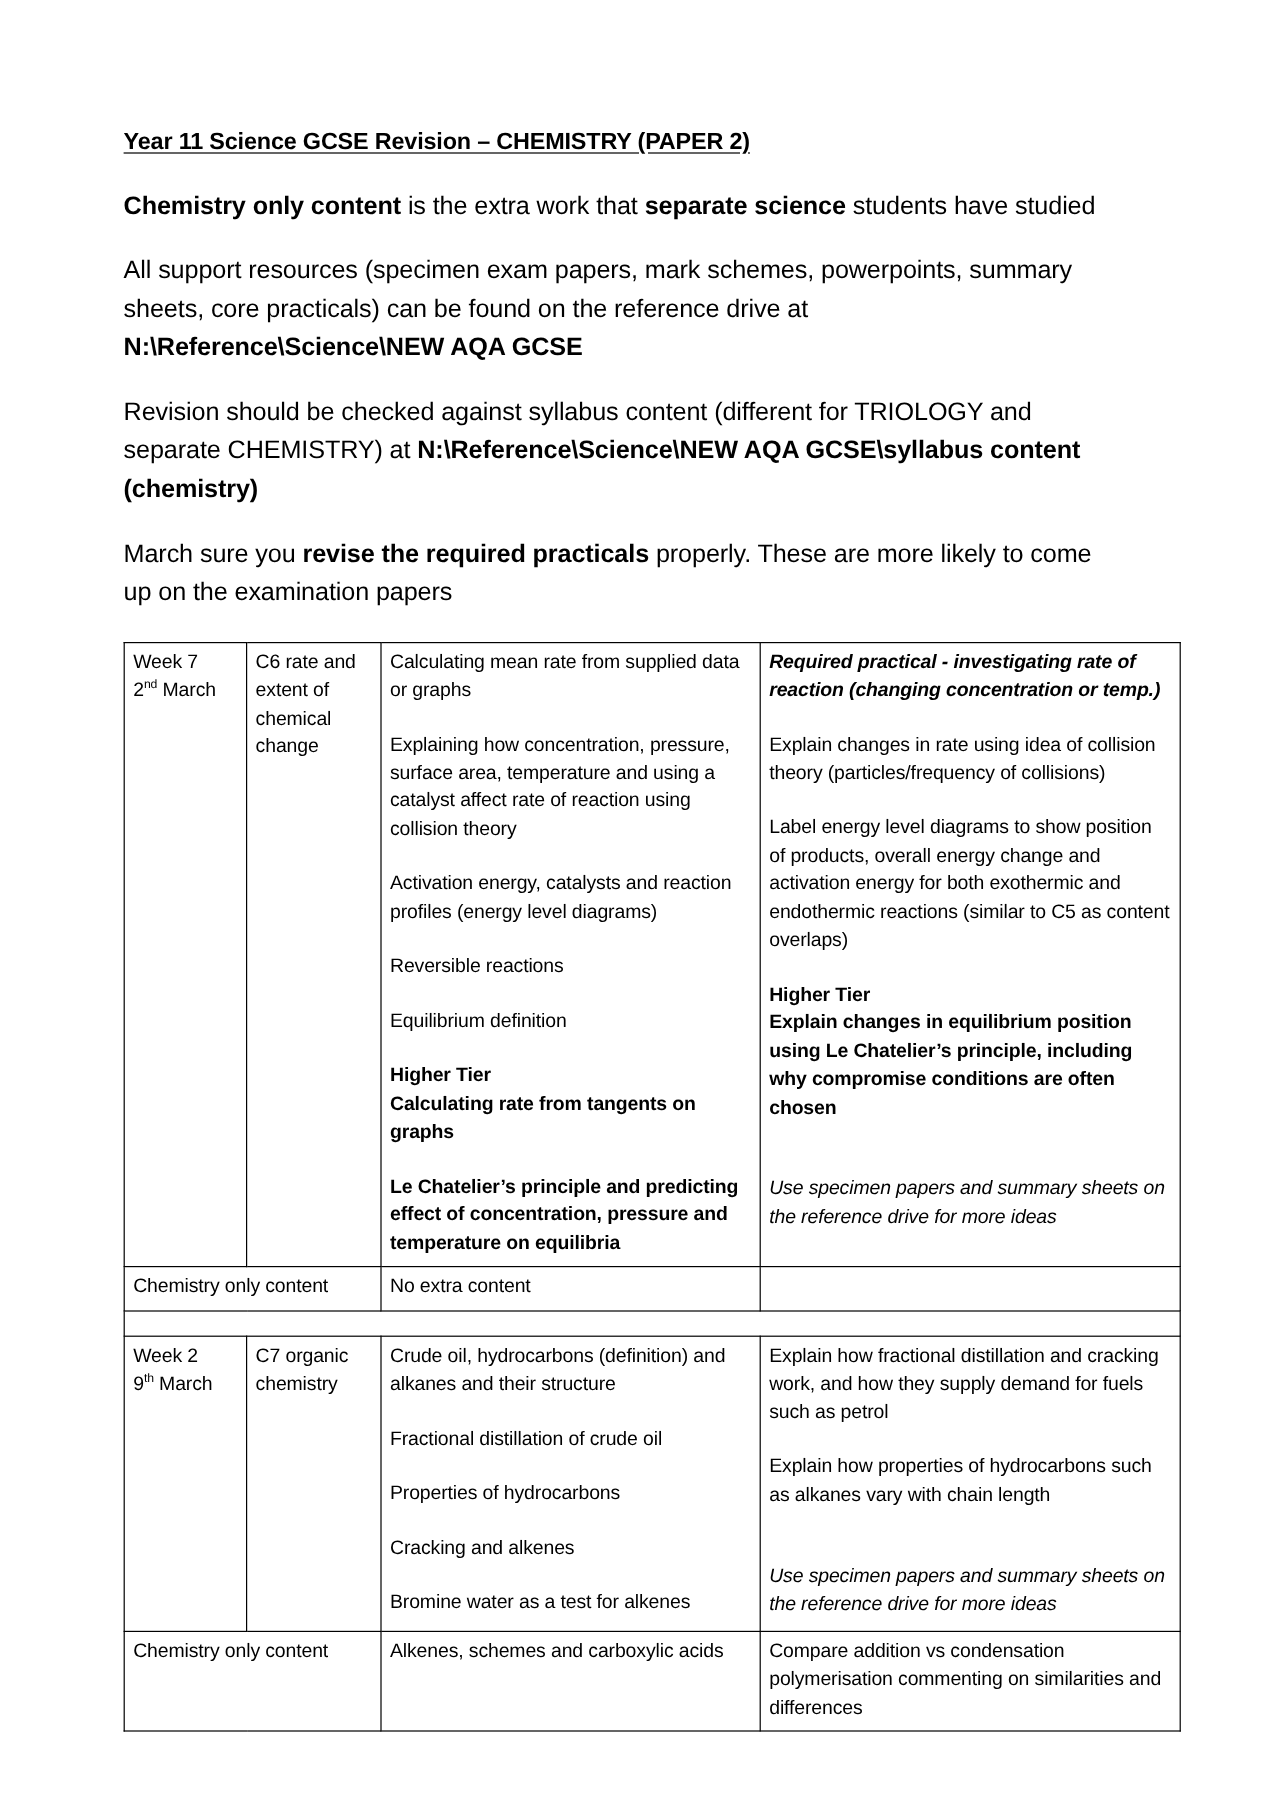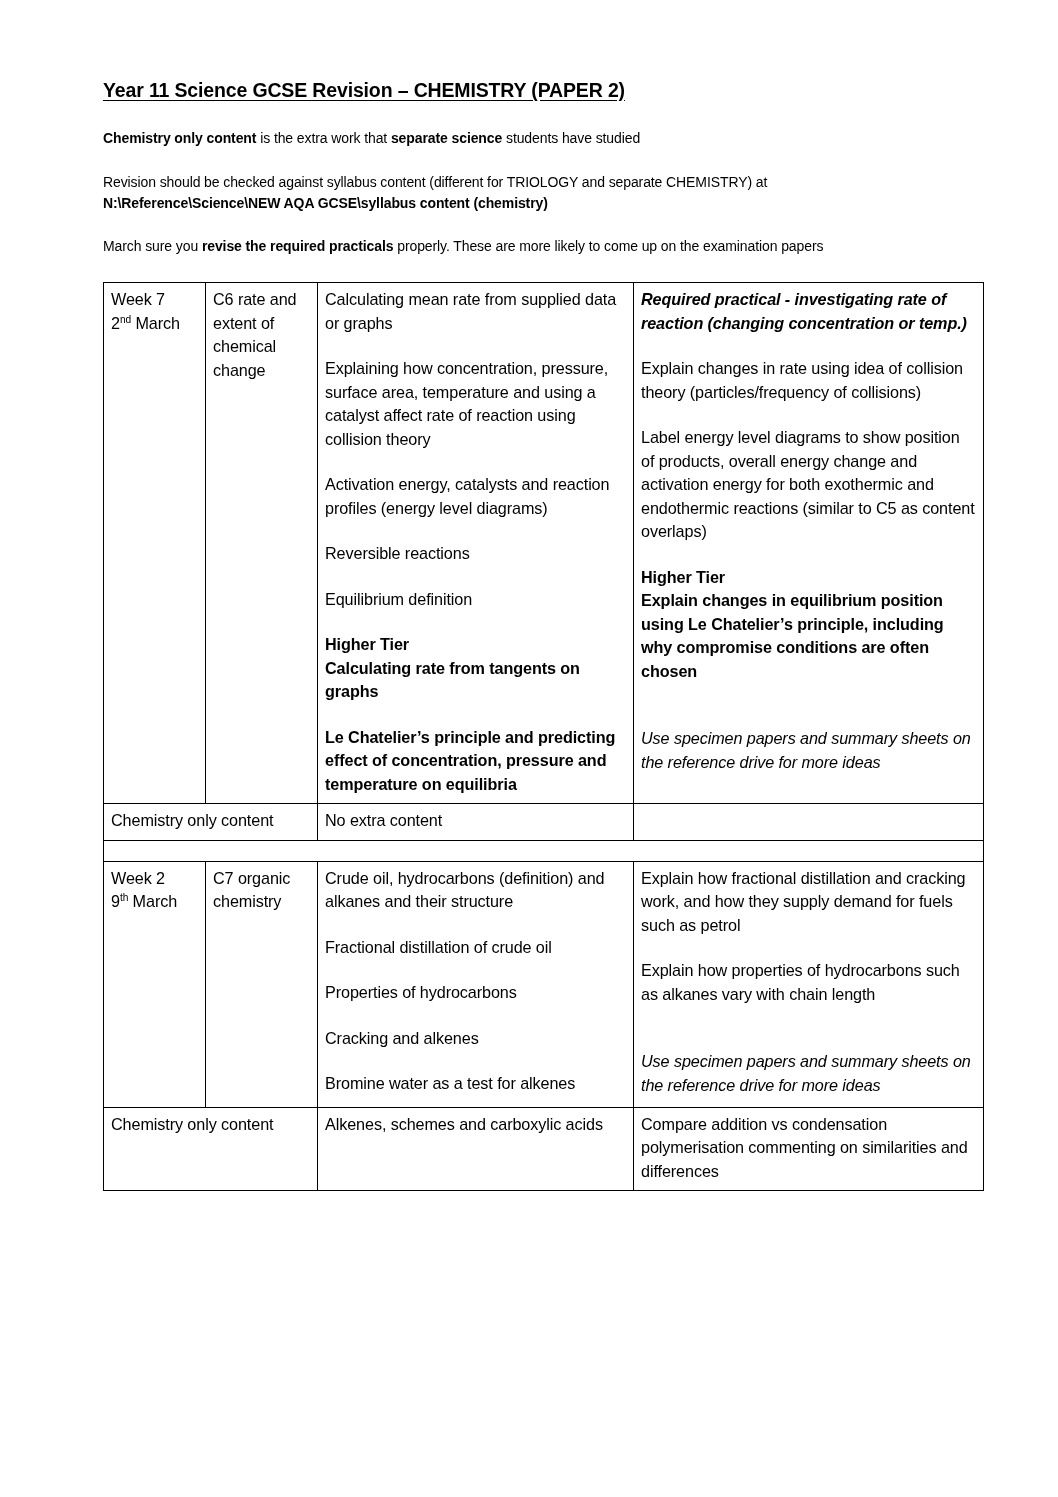--- a/index.html
+++ b/index.html
@@ -13,35 +13,35 @@
     height: 1497px;
     font-family: "Liberation Sans", sans-serif;
     color: #000000;
     -webkit-font-smoothing: antialiased;
   }
   .page {
     position: relative;
     width: 1058px;
     height: 1076px;
     box-sizing: border-box;
-    padding: 78px 72px 0 103px;
+    padding: 106px 72px 0 103px;
   }
 
   
   .doc-title {
     font-size: 19.5px;
     font-weight: bold;
     text-decoration: underline;
     text-underline-offset: 3px;
     letter-spacing: -0.15px;
     margin: 0 0 26px 0;
     line-height: 1.25;
   }
   .para {
-    font-size: 14px;
+    font-size: 21px;
     line-height: 1.52;
     margin: 0 0 22px 0;
     letter-spacing: -0.1px;
     max-width: 830px;
   }
   .para:last-of-type { margin-bottom: 0; }
   .b { font-weight: bold; }
 
   
   .sched-table {
@@ -89,20 +89,23 @@
 <body>
 
 <div class="page">
 
   <h1 class="doc-title">Year 11 Science GCSE Revision – CHEMISTRY (PAPER 2)</h1>
 
   <p class="para">
     <span class="b">Chemistry only content</span><span> is the extra work that </span><span class="b">separate science</span><span> students have studied</span>
   </p>
 
+  <p class="para">
+    <span>All support resources (specimen exam papers, mark schemes, powerpoints, summary sheets, core practicals) can be found on the reference drive at </span><span class="b">N:\Reference\Science\NEW AQA GCSE</span>
+  </p>
 
   <p class="para">
     <span>Revision should be checked against syllabus content (different for TRIOLOGY and separate CHEMISTRY) at </span><span class="b">N:\Reference\Science\NEW AQA GCSE\syllabus content (chemistry)</span>
   </p>
 
   <p class="para">
     <span>March sure you </span><span class="b">revise the required practicals</span><span> properly. These are more likely to come up on the examination papers</span>
   </p>
 
   <table class="sched-table">

